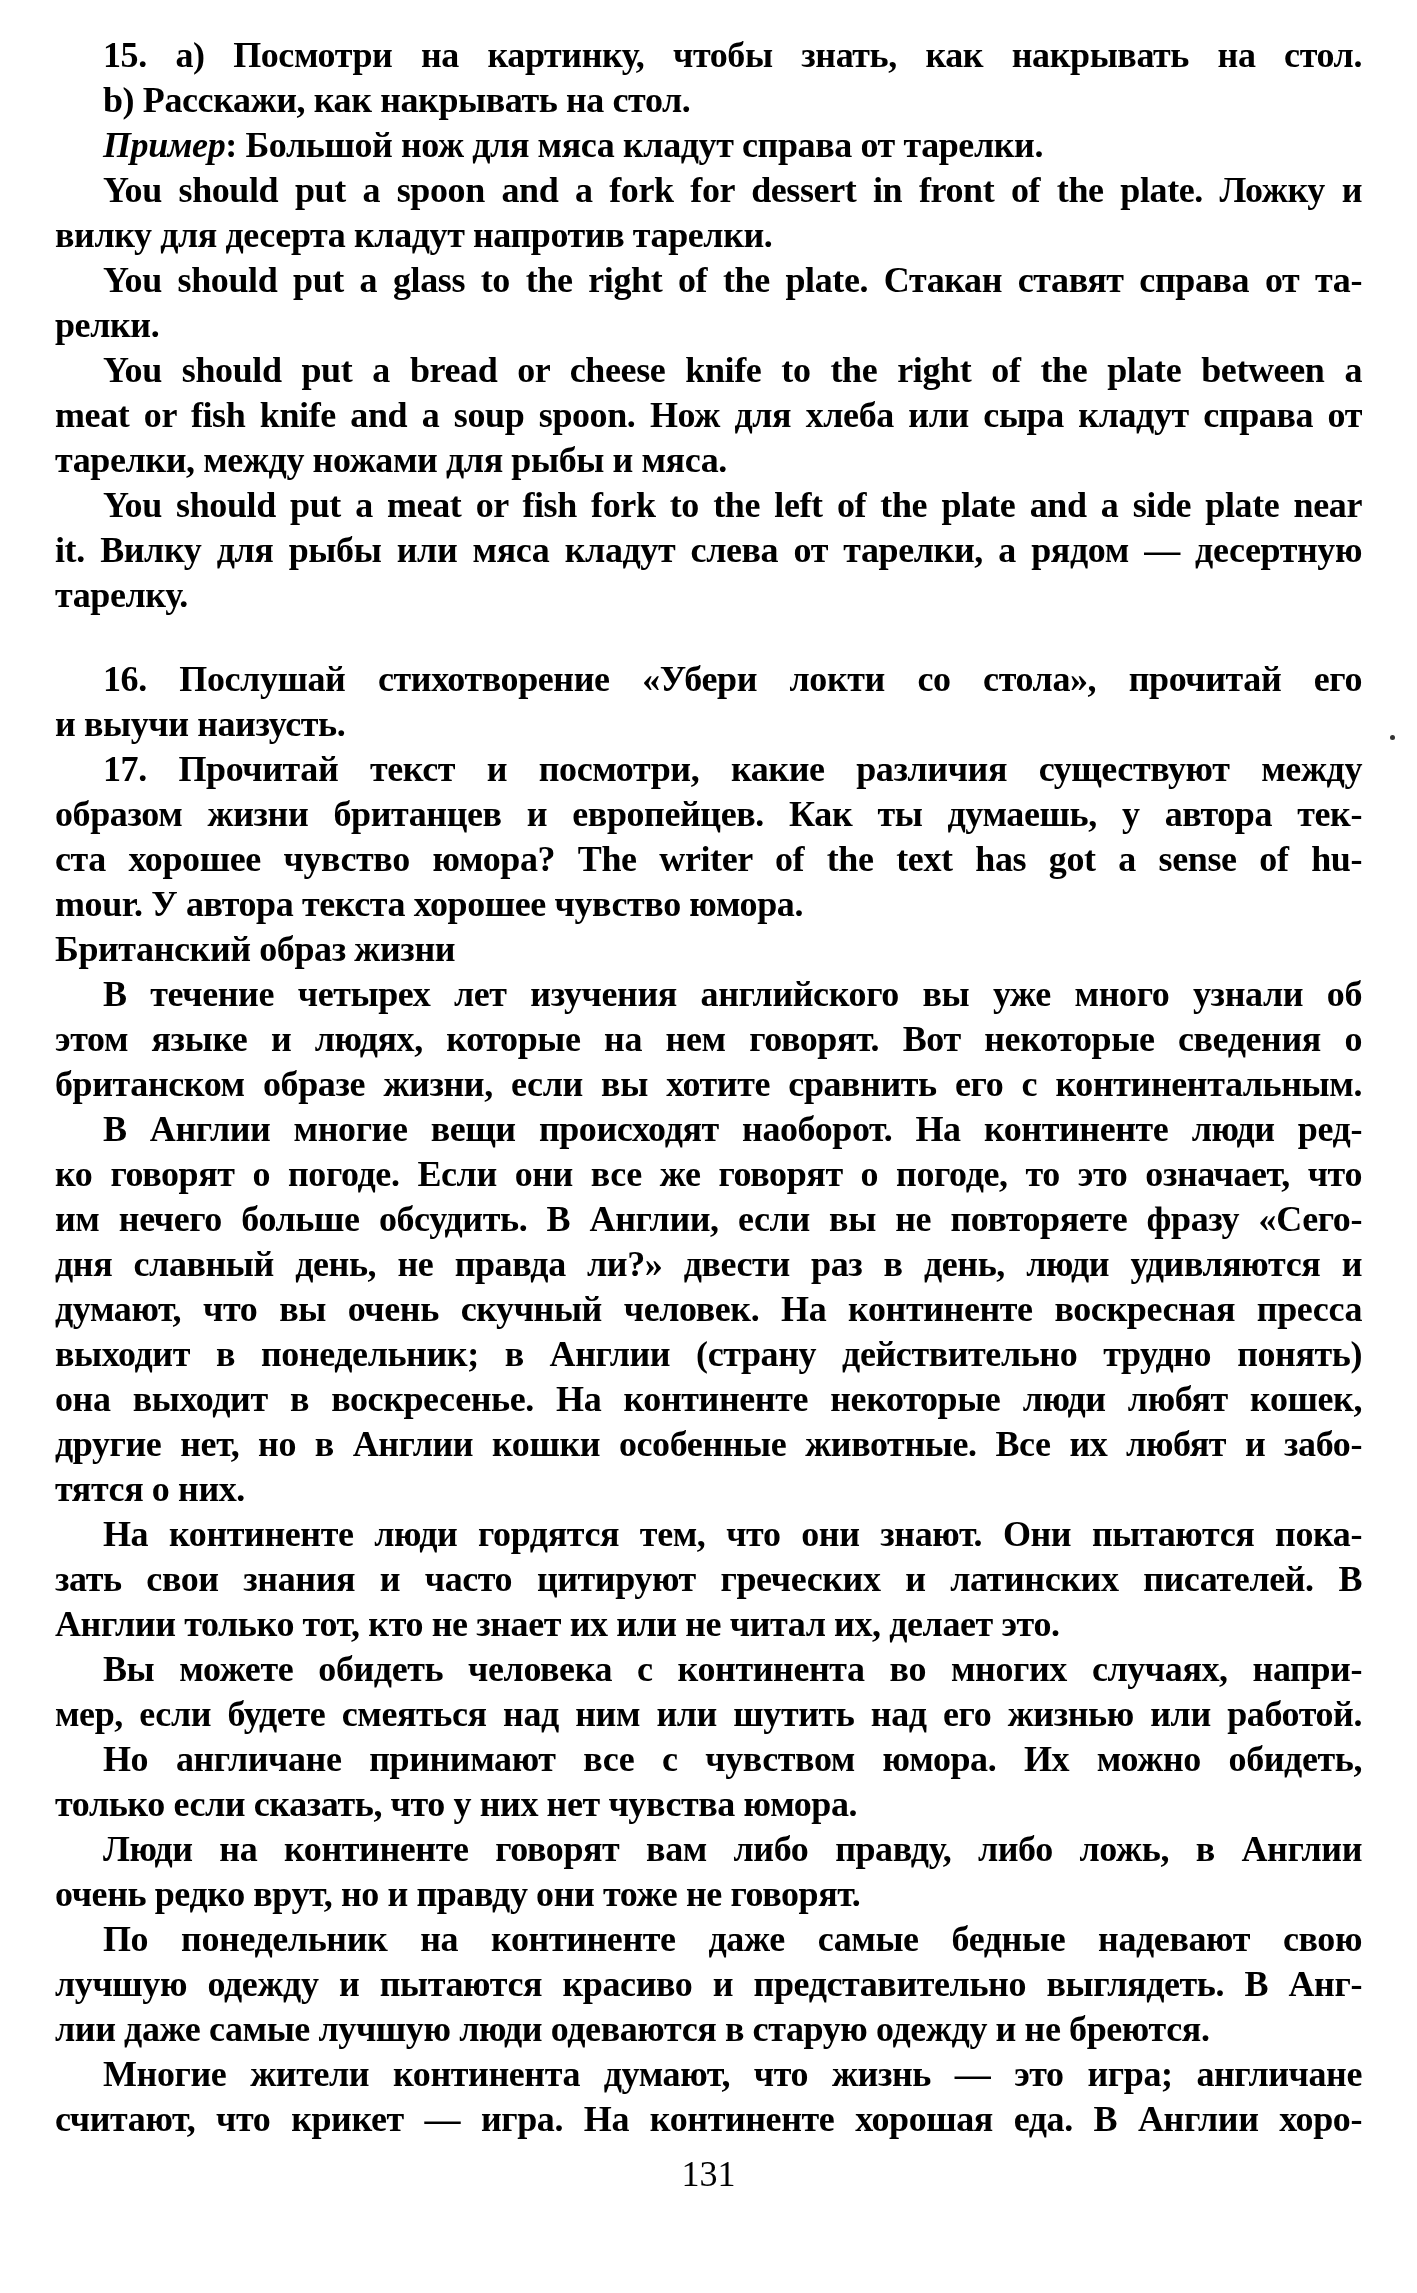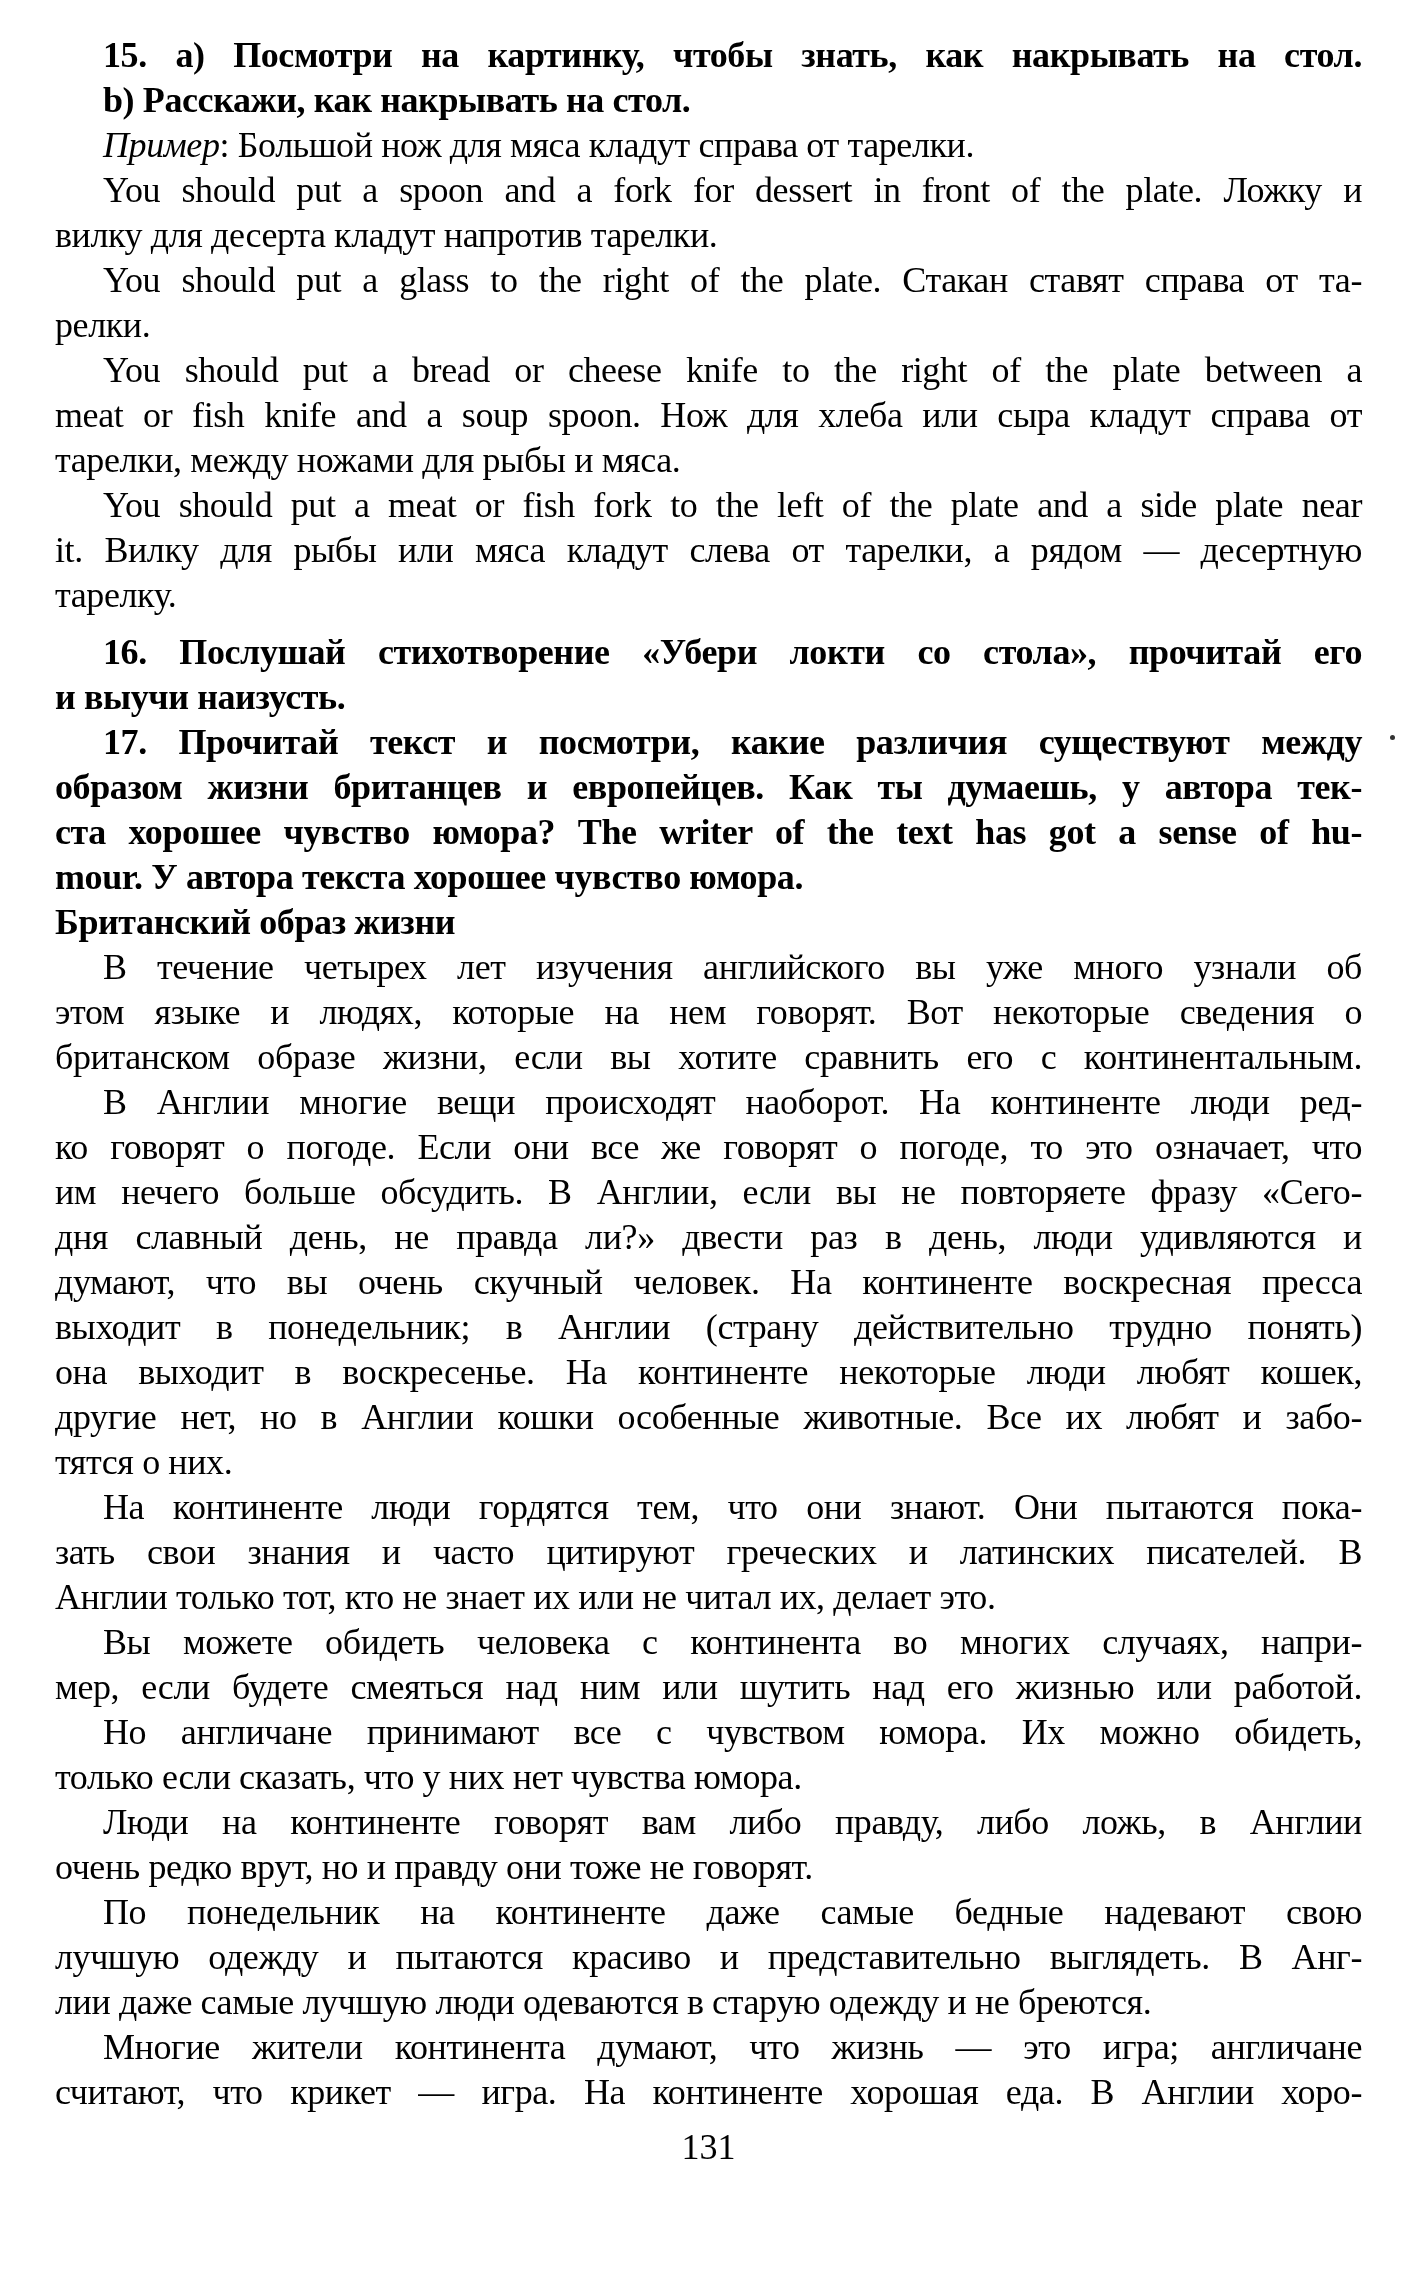--- a/index.html
+++ b/index.html
@@ -17,26 +17,27 @@
     left: 55px;
     top: 33px;
     width: 1307px;
   }
   .line {
     font-size: 36px;
     line-height: 45px;
     letter-spacing: -0.4px;
     text-align: left;
     white-space: normal;
+    font-weight: bold;
   }
   .ind { text-indent: 48px; }
   .j { text-align: justify; text-align-last: justify; }
   .bold .line { font-weight: 700; }
   .center { text-indent: 0; }
-  .gap16 { margin-top: 12px; }
+  .gap16 { margin-top: 39px; }
   .gap17 { }
   .example-label { font-style: italic; }
   .pagenum-row {
     margin-top: 10px;
     font-size: 36px;
     line-height: 45px;
     text-align: center;
   }
   .artifact-dot {
     position: absolute;

